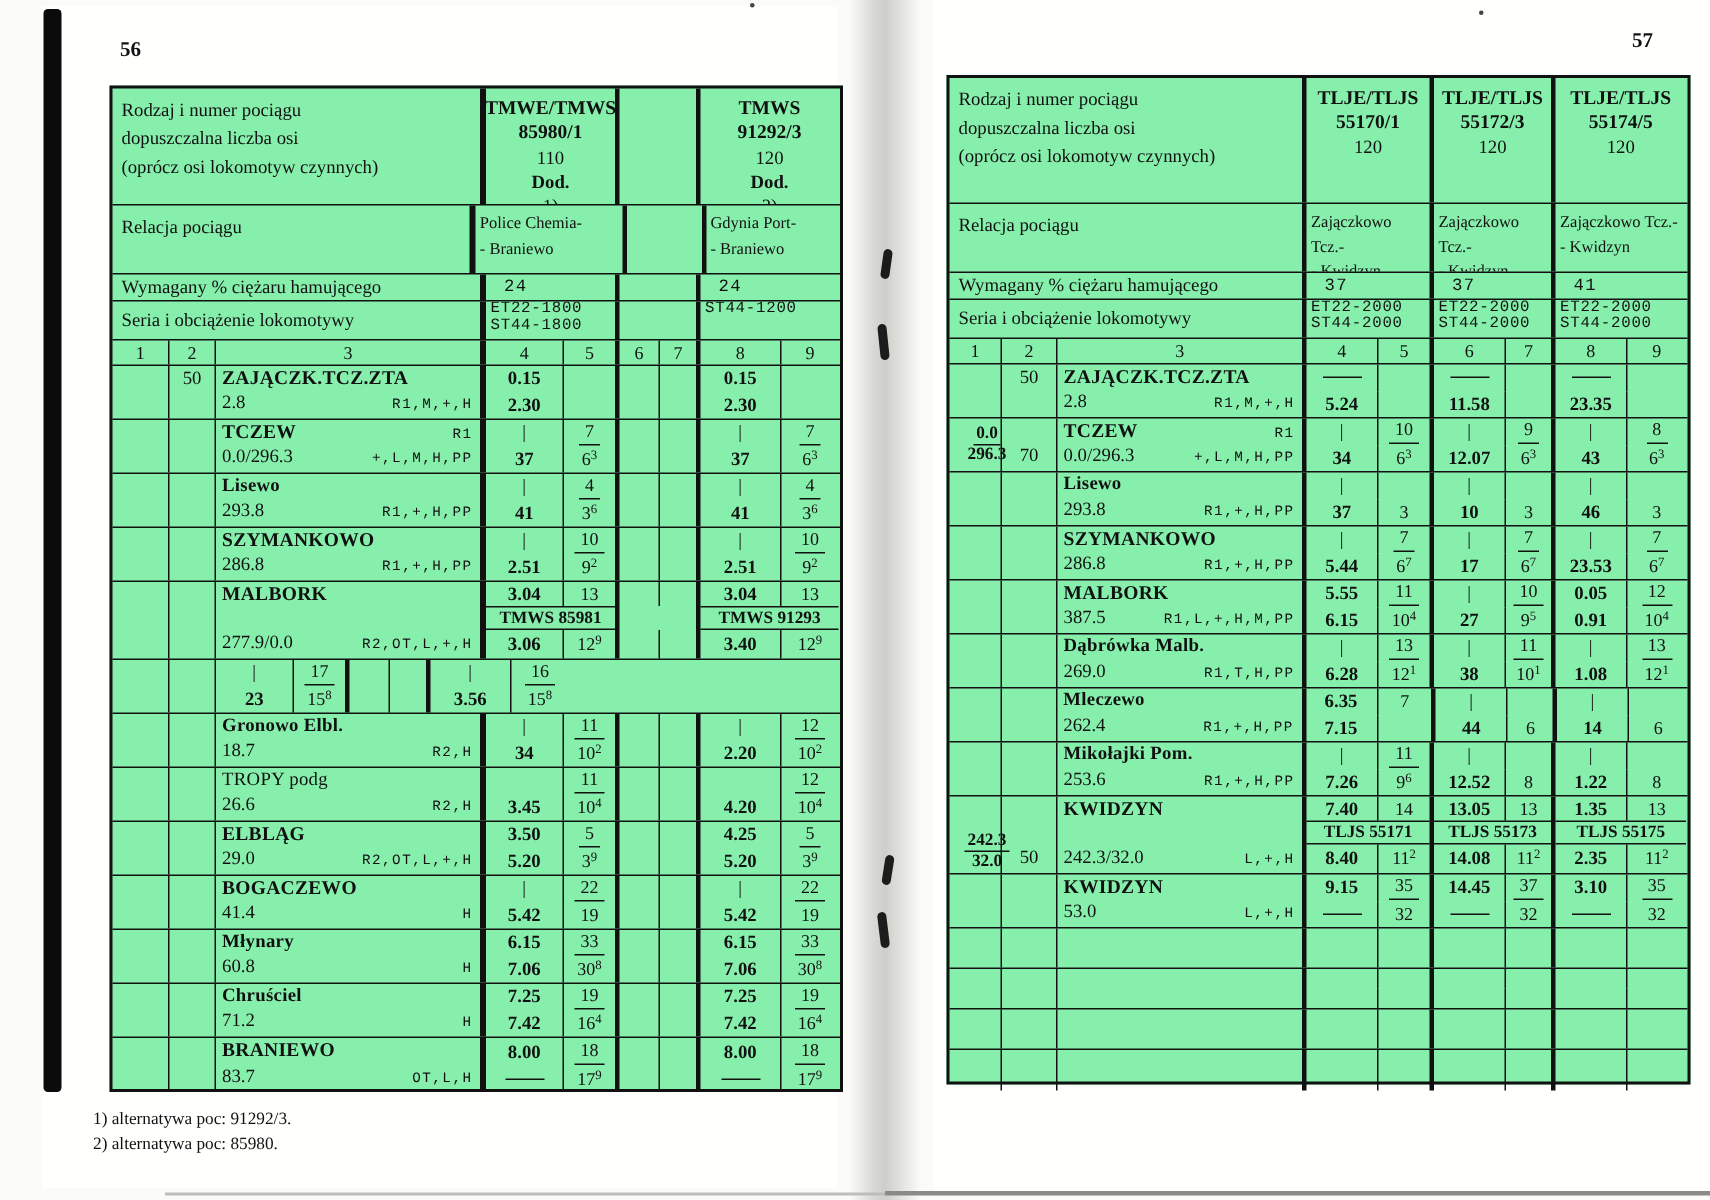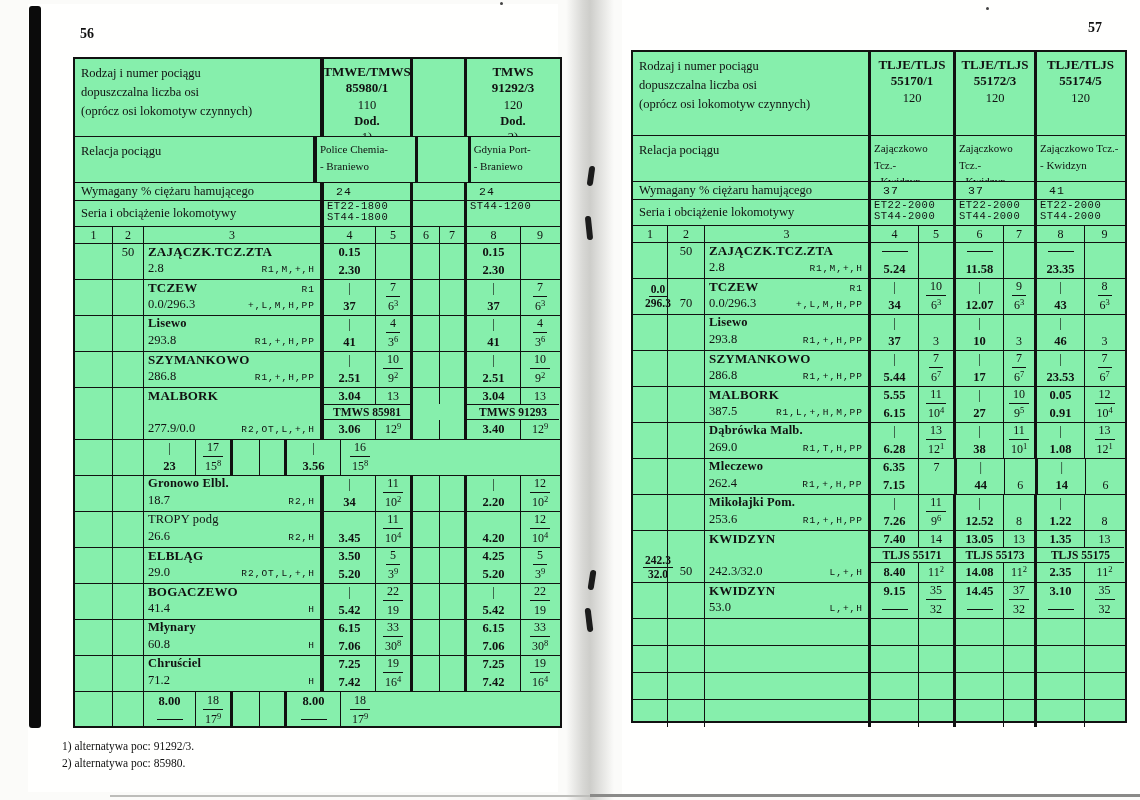--- a/index.html
+++ b/index.html
@@ -689,20 +689,29 @@
           <span class="tv">7.42</span>
         </div>
         <div class="pc">
           <span>16<sup>4</sup></span>
         </div>
       </div>
     </div>
     <div class="brow">
       <div class="bc1" style="width: 38px;"></div>
       <div class="bc2" style="width: 31px;"></div>
+      <div class="bc3" style="width: 180px;">
+        <div class="l1">
+          <span class="sname caps">BRANIEWO</span>
+        </div>
+        <div class="l2">
+          <span class="kmv">83.7</span>
+          <span class="kcode">OT,L,H</span>
+        </div>
+      </div>
       <div class="pair" style="width: 89px; grid-template-columns: 52px 1fr;">
         <div class="pc dv">
           <span class="tv">8.00</span>
         </div>
         <div class="pc">
           <span class="ul">18</span>
         </div>
         <div class="pc dv">
           <span class="dash"></span>
         </div>

